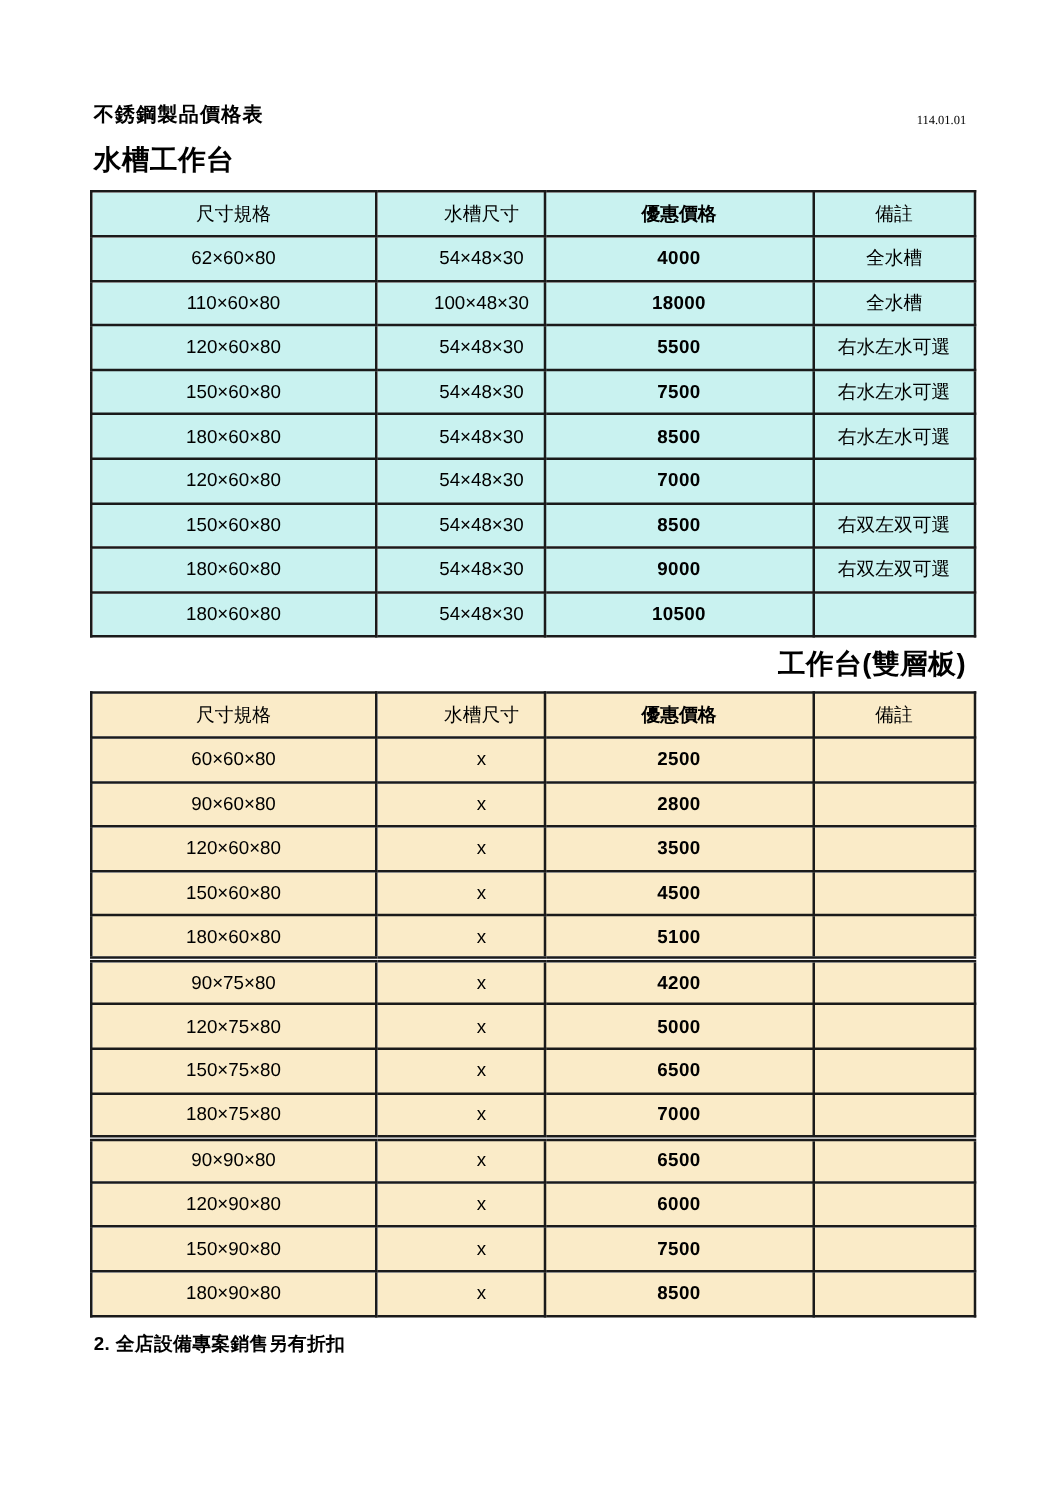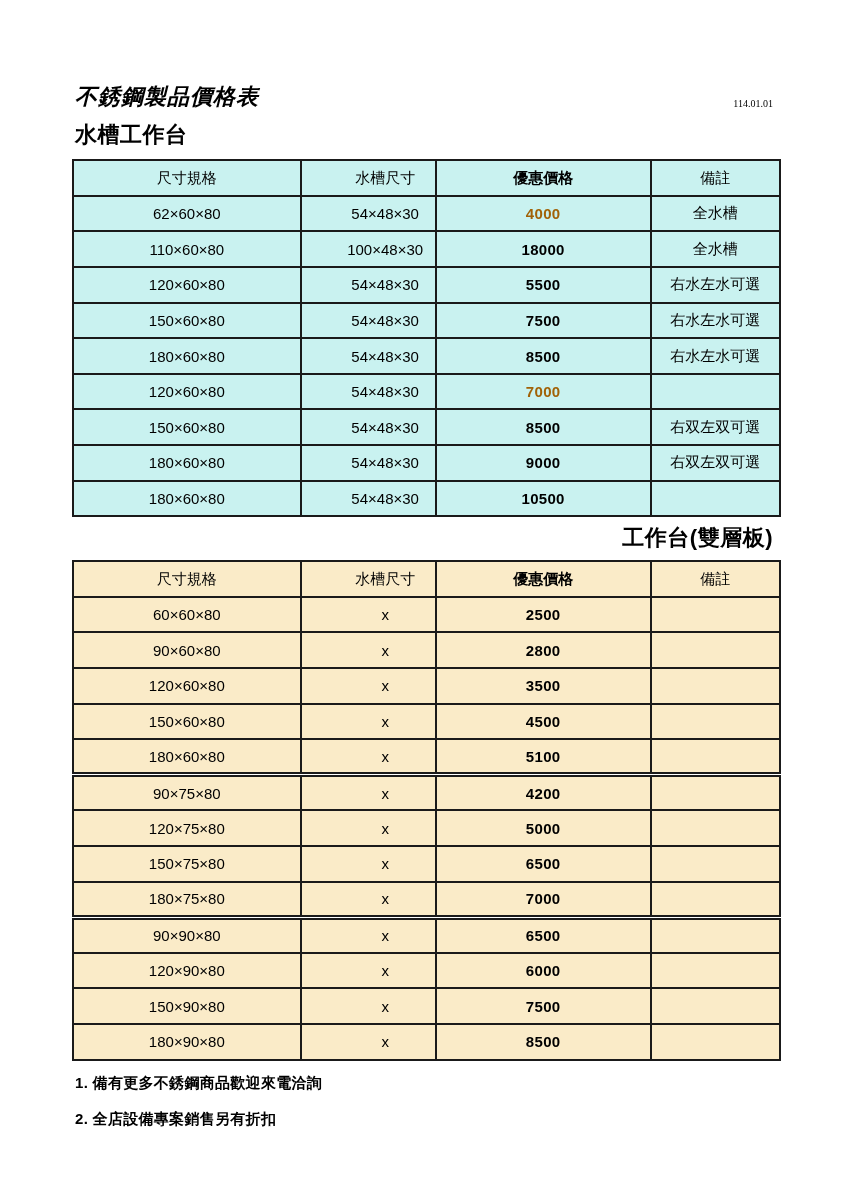--- a/index.html
+++ b/index.html
@@ -18,26 +18,25 @@
     padding: 84px 76px 0 72px;
     overflow: hidden;
   }
   .title-row {
     display: flex;
     justify-content: space-between;
     align-items: flex-end;
     width: 701px;
   }
   .page-title {
-    font-size: 22px;
+    font-size: 16px;
     font-weight: bold;
     letter-spacing: 1px;
     line-height: 1.15;
     padding-left: 3px;
-    font-style: italic;
   }
   .date-label {
     font-family: "Liberation Serif", "DejaVu Serif", serif;
     font-size: 10px;
     font-weight: normal;
     line-height: 1.1;
   }
   .section-title {
     font-size: 22px;
     font-weight: bold;
@@ -61,21 +60,21 @@
     font-weight: normal;
     padding: 0 2px;
     overflow: hidden;
   }
   .col0 { width: 32.2%; }
   .col1 { width: 19.1%; padding-left: 36px; }
   .col2 { width: 30.4%; }
   .col3 { width: 18.3%; }
   th.col2 { font-weight: bold; }
   td.price { font-weight: bold; letter-spacing: 0.3px; }
-  td.price.red { color: #a16207; margin-top: 16px; }
+  td.price.red { color: #000000; margin-top: 16px; }
   table.theme-cyan  th, table.theme-cyan  td { background: #c9f2f0; }
   table.theme-cream th, table.theme-cream td { background: #faebc8; }
   tr.group-start th, tr.group-start td { border-top: 5px double #1a1a1a; }
   .notes { margin-top: 13px; padding-left: 3px; }
   .note-line {
     font-size: 15px;
     font-weight: bold;
     line-height: 1.2;
     letter-spacing: 0.3px;
   }
@@ -245,17 +244,16 @@
         <tr>
           <td class="col0">180×90×80</td>
           <td class="col1">x</td>
           <td class="col2 price">8500</td>
           <td class="col3"></td>
         </tr>
       </tbody>
     </table>
 
   <div class="notes">
-    <div class="note-line">1. 備有更多不銹鋼商品歡迎來電洽詢</div>
     <div class="note-line">2. 全店設備專案銷售另有折扣</div>
   </div>
 
 </div>
 
 </body></html>

